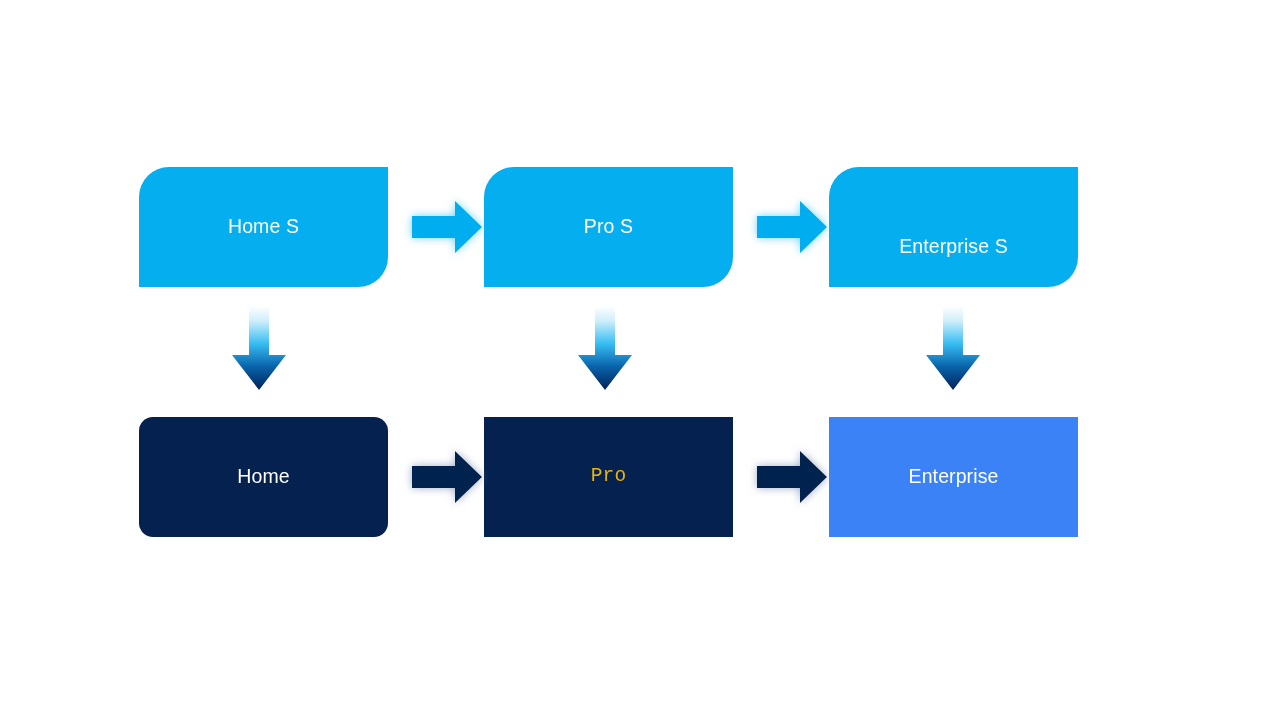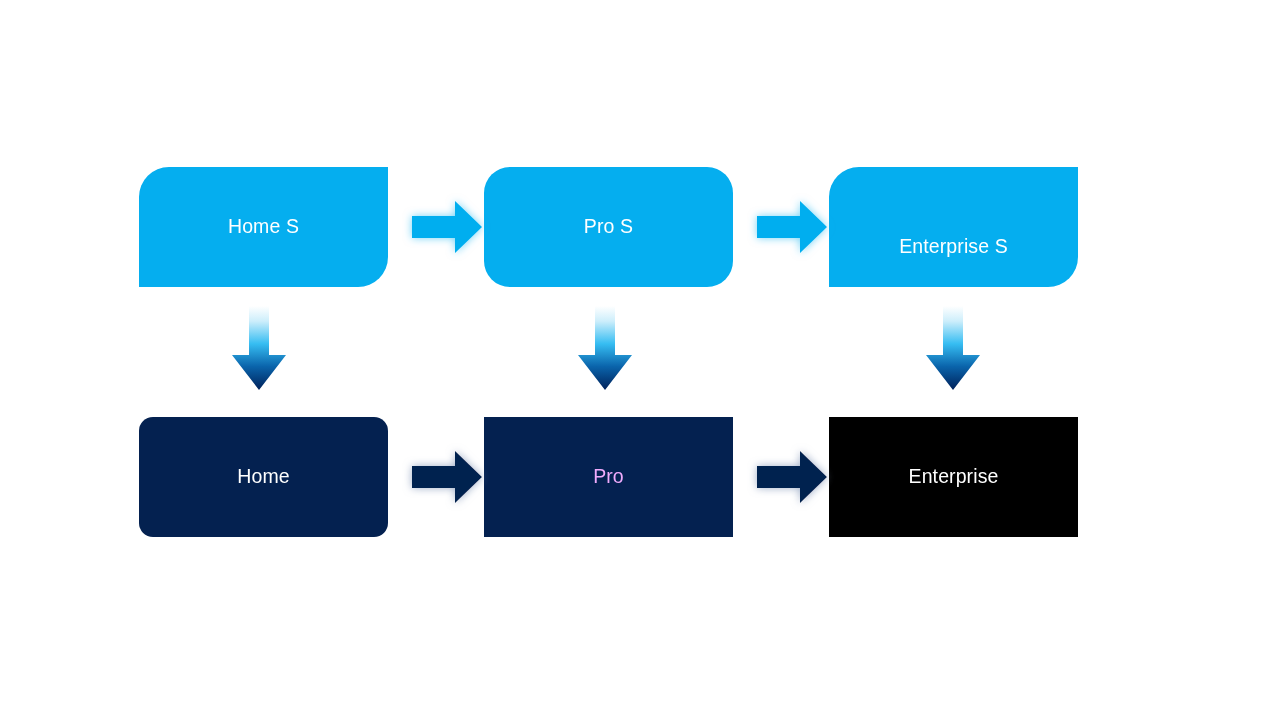--- a/index.html
+++ b/index.html
@@ -101,37 +101,37 @@
       <filter id="glowNavy" x="-60%" y="-60%" width="220%" height="220%">
         <feDropShadow dx="0" dy="0" stdDeviation="4.5" flood-color="#7f93b5" flood-opacity="0.75"></feDropShadow>
       </filter>
     </defs>
   </svg>
 
   <div class="node node--service top-row col-1" style="background: rgb(5, 174, 239);">
     <span class="node-label" style="color: rgb(255, 255, 255);">Home S</span>
   </div>
 
-  <div class="node node--service top-row col-2" style="background: rgb(5, 174, 239); border-radius: 26px;">
+  <div class="node node--service top-row col-2" style="background: rgb(5, 174, 239);">
     <span class="node-label" style="color: rgb(255, 255, 255);">Pro S</span>
   </div>
 
   <div class="node node--service top-row col-3" style="background: rgb(5, 174, 239);">
     <span class="node-label" style="color: rgb(255, 255, 255); margin-top: 39px;">Enterprise S</span>
   </div>
 
   <div class="node node--product bottom-row col-1" style="background: rgb(4, 33, 80); border-radius: 14px;">
     <span class="node-label" style="color: rgb(255, 255, 255);">Home</span>
   </div>
 
   <div class="node node--product bottom-row col-2" style="background: rgb(4, 33, 80);">
-    <span class="node-label" style="color: #f0abfc;">Pro</span>
+    <span class="node-label" style="color: #eab308; font-family: Liberation Mono, monospace;">Pro</span>
   </div>
 
-  <div class="node node--product bottom-row col-3" style="background: #000000;">
+  <div class="node node--product bottom-row col-3" style="background: #3b82f6;">
     <span class="node-label" style="color: rgb(255, 255, 255);">Enterprise</span>
   </div>
 
   <div class="arrow arrow--right-top arrow--h-1">
     <svg viewBox="0 0 96 78" width="96" height="78">
       <polygon points="14,28 57,28 57,13 84,39 57,65 57,50 14,50" fill="#05aeef" filter="url(#glowCyan)"></polygon>
     </svg>
   </div>
 
   <div class="arrow arrow--right-top arrow--h-2">

